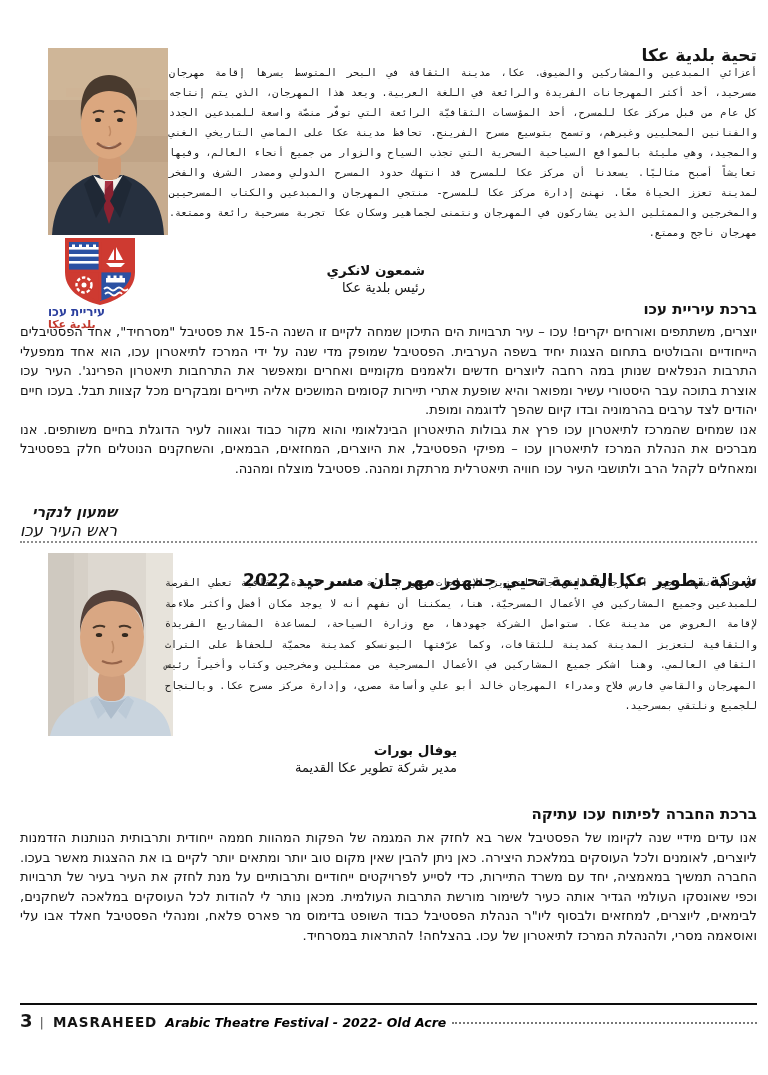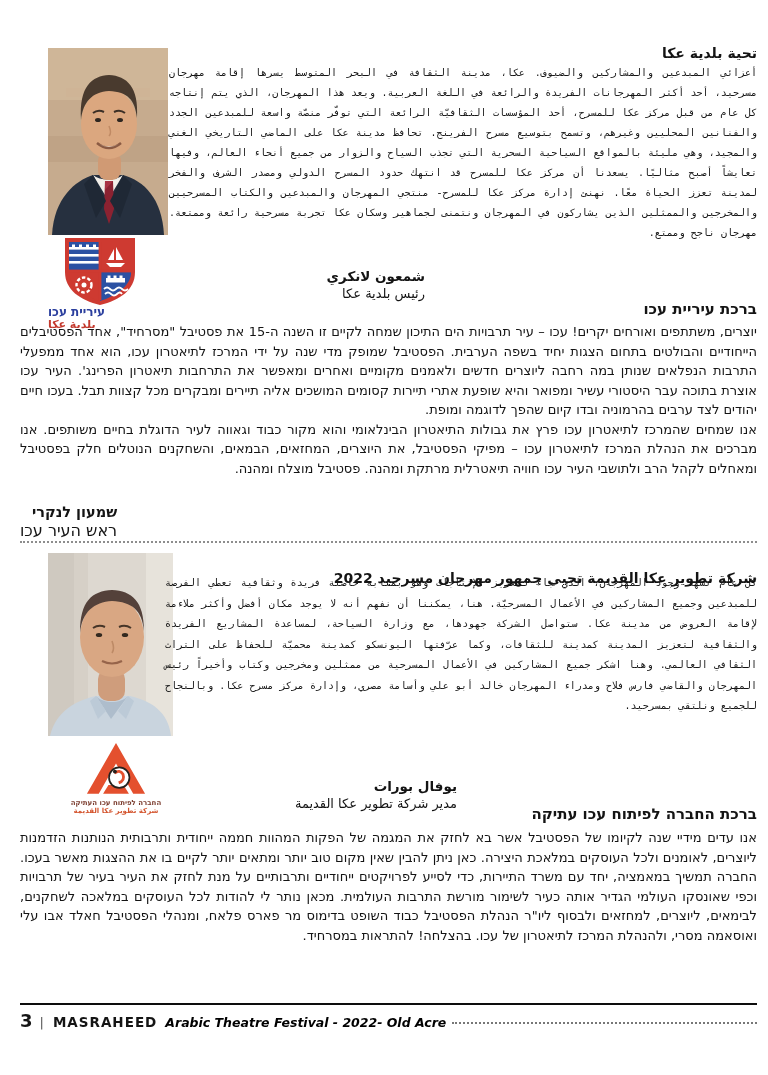--- a/index.html
+++ b/index.html
@@ -19,43 +19,43 @@
   .logo1 svg { width:80px; height:70px; display:block; margin:0 auto; }
   .logo1-cap-he { font-size:12px; font-weight:bold; color:#2b3f9e; line-height:13px; }
   .logo1-cap-ar { font-size:11px; font-weight:bold; color:#c43a2e; line-height:12px; direction:rtl; }
 
   .logo2 { position:absolute; left:56px; top:742px; width:120px; text-align:center; }
   .logo2 svg { width:76px; height:56px; display:block; margin:0 auto 1px; }
   .logo2-cap-he { font-size:7px; font-weight:bold; color:#7a3b2d; line-height:8px; }
   .logo2-cap-ar { font-size:7px; font-weight:bold; color:#d4552f; line-height:8px; direction:rtl; }
 
   
-  .ar-title { position:absolute; right:11px; direction:rtl; font-weight:bold; font-size:14px; }
+  .ar-title { position:absolute; right:11px; direction:rtl; font-weight:bold; font-size:17px; }
   .ar1-title { top:45px; }
   .ar2-title { top:570px; }
   .ar-body { position:absolute; right:11px; direction:rtl; text-align:justify;
              font-size:10px; line-height:20px;font-family:Liberation Mono, monospace; }
   .ar1-body { top:64px;  width:588px; }
   .ar2-body { top:574px; width:592px; line-height:20.5px; }
   .ar-sig { position:absolute; direction:rtl; text-align:right; }
-  .ar1-sig { right:343px; top:267px; }
-  .ar2-sig { right:311px; top:741px;margin-top:36px; }
+  .ar1-sig { right:343px; top:261px; }
+  .ar2-sig { right:311px; top:741px; }
   .ar-sig .sig-name { font-weight:bold; font-size:13.5px; line-height:18px; }
   .ar-sig .sig-role { font-size:13px; line-height:17px; }
 
   
   .he-title { position:absolute; right:11px; direction:rtl; font-weight:bold; font-size:15px; }
   .he1-title { top:300px; }
   .he2-title { top:805px;text-align:center; }
   .he-body { position:absolute; right:11px; direction:rtl; text-align:justify;
              font-size:13px; line-height:19.5px; width:737px; }
   .he1-body { top:322px; }
   .he2-body { top:828px; }
   .he1-body p + p { margin-top:0; }
-  .he-sig { position:absolute; left:20px; direction:rtl; text-align:right; }
+  .he-sig { position:absolute; left:20px; direction:rtl; text-align:right;font-style:italic; }
   .he1-sig { top:503px; }
   .he2-sig { top:956px; }
   .he-sig .sig-name { font-weight:bold; font-size:14.5px; line-height:19px; }
   .he-sig .sig-role { font-size:16px; line-height:18px; }
 
   
   .dotted-sep { position:absolute; left:20px; right:11px; top:541px;
                 border-top:2px dotted #8d8d8d; height:0; }
   .footer-rule { position:absolute; left:20px; right:11px; top:1003px;
                  border-top:2px solid #0d0d0d; height:0; }
@@ -163,32 +163,20 @@
       <path d="M32,80 C32,48 44,38 64,37 C84,38 96,48 96,78 C94,57 84,49 64,48 C46,49 34,59 32,80 Z" fill="#54413a"></path>
       <ellipse cx="51" cy="82" rx="3.2" ry="2" fill="#33291f"></ellipse>
       <ellipse cx="77" cy="82" rx="3.2" ry="2" fill="#33291f"></ellipse>
       <path d="M45,75 q6,-4 12,-1" stroke="#463528" stroke-width="2" fill="none"></path>
       <path d="M71,74 q6,-3 12,1" stroke="#463528" stroke-width="2" fill="none"></path>
       <path d="M64,88 q3,8 0,12" stroke="#bd8a66" stroke-width="1.6" fill="none"></path>
       <path d="M54,108 q10,5 20,0" stroke="#96644a" stroke-width="2.2" fill="none"></path>
     </svg>
   </div>
 
-  <div class="logo2">
-    <svg viewBox="0 0 70 52" xmlns="http://www.w3.org/2000/svg">
-      <path d="M35,1 L8,48 H19 L35,20 L51,48 H62 Z" fill="#e4502e"></path>
-      <path d="M23,48 H47 L42,40 H28 Z" fill="#e4502e"></path>
-      <circle cx="38" cy="33" r="9.5" fill="#fff"></circle>
-      <circle cx="38" cy="33" r="9.5" fill="none" stroke="#27211d" stroke-width="1.6"></circle>
-      <path d="M33.5,29 q5,-4 8,1 q2,6 -4,8" stroke="#e4502e" stroke-width="2.6" fill="none"></path>
-      <circle cx="34" cy="27.5" r="1.8" fill="#27211d"></circle>
-    </svg>
-    <div class="logo2-cap-he">החברה לפיתוח עכו העתיקה</div>
-    <div class="logo2-cap-ar">شركة تطوير عكا القديمة</div>
-  </div>
 
   <h2 class="ar-title ar2-title">شركة تطوير عكا القديمة تحيي جمهور مهرجان مسرحيد 2022</h2>
   <p class="ar-body ar2-body">كل عام نشهد وجود المهرجان، الذي جاء لتعزيز الإنتاجات وهو بمثابة حاضنة فريدة وثقافية تعطي الفرصة للمبدعين وجميع المشاركين في الأعمال المسرحيّة. هنا، يمكننا أن نفهم أنه لا يوجد مكان أفضل وأكثر ملاءمة لإقامة العروض من مدينة عكا. ستواصل الشركة جهودها، مع وزارة السياحة، لمساعدة المشاريع الفريدة والثقافية لتعزيز المدينة كمدينة للثقافات، وكما عرّفتها اليونسكو كمدينة محميّة للحفاظ على التراث الثقافي العالمي. وهنا اشكر جميع المشاركين في الأعمال المسرحية من ممثلين ومخرجين وكتاب وأخيراً رئيس المهرجان والقاضي فارس فلاح ومدراء المهرجان خالد أبو علي وأسامة مصري، وإدارة مركز مسرح عكا. وبالنجاح للجميع ونلتقي بمسرحيد.</p>
   <div class="ar-sig ar2-sig">
     <div class="sig-name">يوفال بورات</div>
     <div class="sig-role">مدير شركة تطوير عكا القديمة</div>
   </div>
 
   <h2 class="he-title he2-title">ברכת החברה לפיתוח עכו עתיקה</h2>
   <p class="he-body he2-body">אנו עדים מידיי שנה לקיומו של הפסטיבל אשר בא לחזק את המגמה של הפקות המהוות חממה ייחודית ותרבותית הנותנות הזדמנות ליוצרים, לאומנים ולכל העוסקים במלאכת היצירה. כאן ניתן להבין שאין מקום טוב יותר ומתאים יותר לקיים בו את ההצגות מאשר בעכו. החברה תמשיך במאמציה, יחד עם משרד התיירות, כדי לסייע לפרויקטים ייחודיים ותרבותיים על מנת לחזק את העיר בעיר של תרבויות וכפי שאונסקו העולמי הגדיר אותה כעיר לשימור מורשת התרבות העולמית. מכאן נותר לי להודות לכל העוסקים במלאכה לשחקנים, לבימאים, ליוצרים, למחזאים ולבסוף ליו"ר הנהלת הפסטיבל כבוד השופט בדימוס מר פארס פלאח, ומנהלי הפסטיבל חאלד אבו עלי ואוסאמה מסרי, ולהנהלת המרכז לתיאטרון של עכו. בהצלחה! להתראות במסרחיד.</p>

